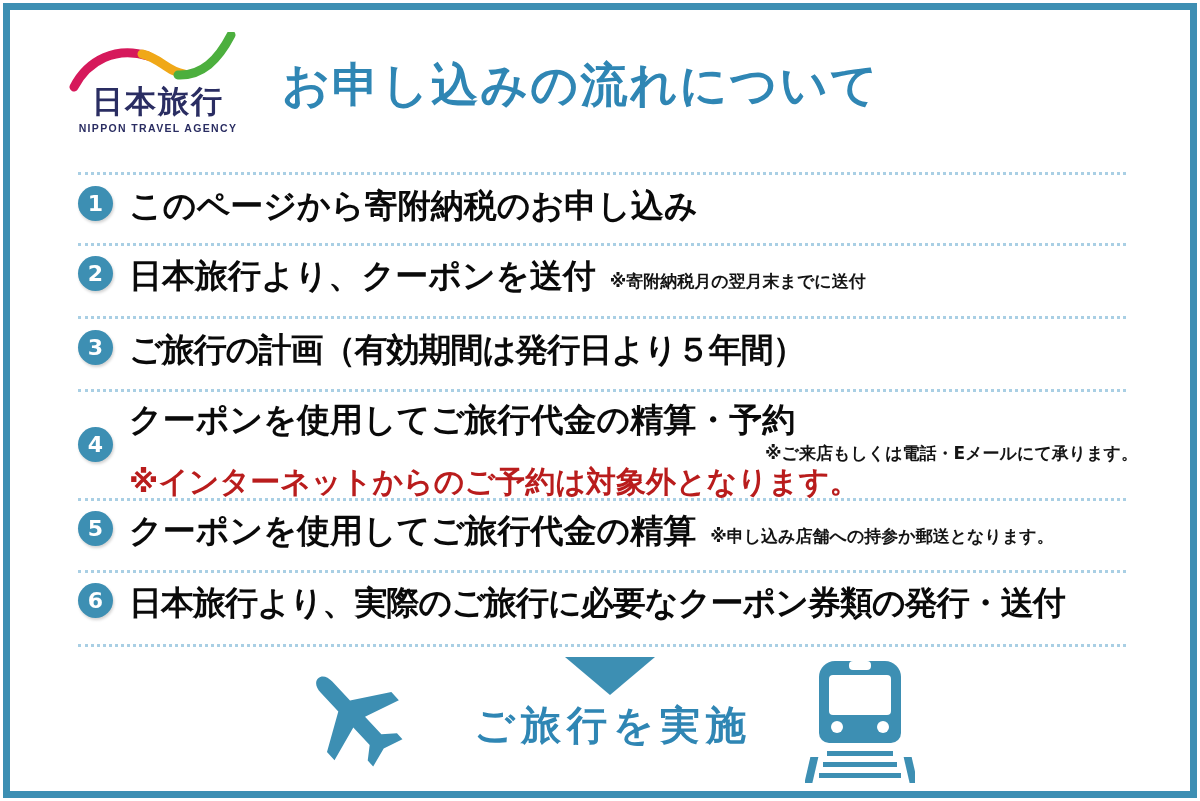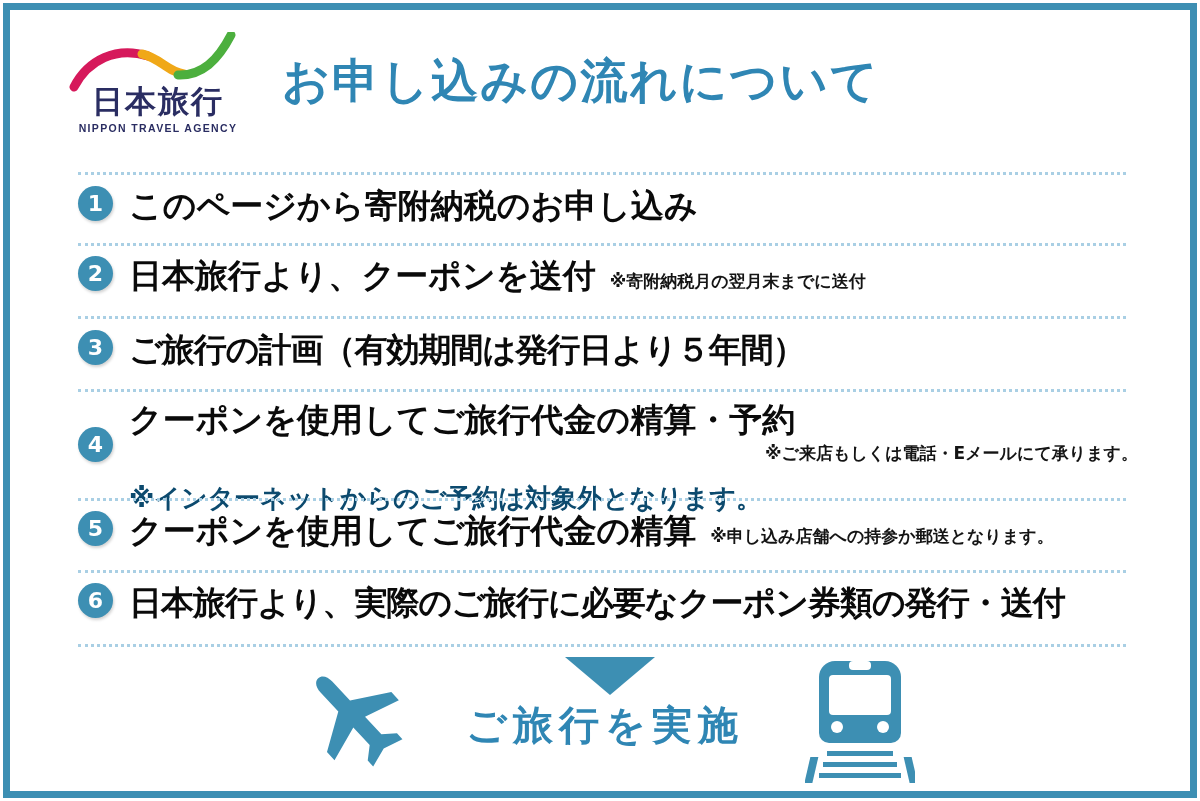--- a/index.html
+++ b/index.html
@@ -92,21 +92,21 @@
 
   .main-title {
     position: absolute;
     left: 272px;
     top: 48px;
     font-size: 47px;
     line-height: 54px;
     font-weight: bold;
     color: #2f86b4;
     letter-spacing: 2px;
-    font-family: Liberation Mono, monospace;
+    font-family: Liberation Sans, sans-serif;
     white-space: nowrap;
   }
 
   
   .steps {
     position: absolute;
     left: 0;
     top: 150px;
     width: 1180px;
   }
@@ -180,25 +180,25 @@
     font-size: 17px;
     line-height: 23px;
     font-weight: bold;
     color: #141414;
     font-family: "DejaVu Sans", "Liberation Sans", sans-serif;
     white-space: nowrap;
     text-align: right;
   }
 
   .step-warn {
-    margin-top: 18px;
-    font-size: 26px;
+    margin-top: 1px;
+    font-size: 30px;
     line-height: 31px;
     font-weight: bold;
-    color: #0c4a6e;
+    color: #b91c1c;
     font-family: "DejaVu Sans", "Liberation Sans", sans-serif;
     white-space: nowrap;
   }
 
   
   .step-1 { top: 26px; }
   .step-2 { top: 96px; }
   .step-3 { top: 170px; }
   .step-4 { top: 240px; }
   .step-5 { top: 351px; }
@@ -229,20 +229,21 @@
     top: 0px;
     width: 120px;
     height: 120px;
   }
 
   .arrow-wrap {
     position: absolute;
     left: 450px;
     top: 2px;
     width: 300px;
+    text-align: center;
   }
   .down-arrow {
     width: 0;
     height: 0;
     margin: 0 auto;
     border-left: 45px solid transparent;
     border-right: 45px solid transparent;
     border-top: 38px solid #3d8fb3;
   }
   .footer-label {

